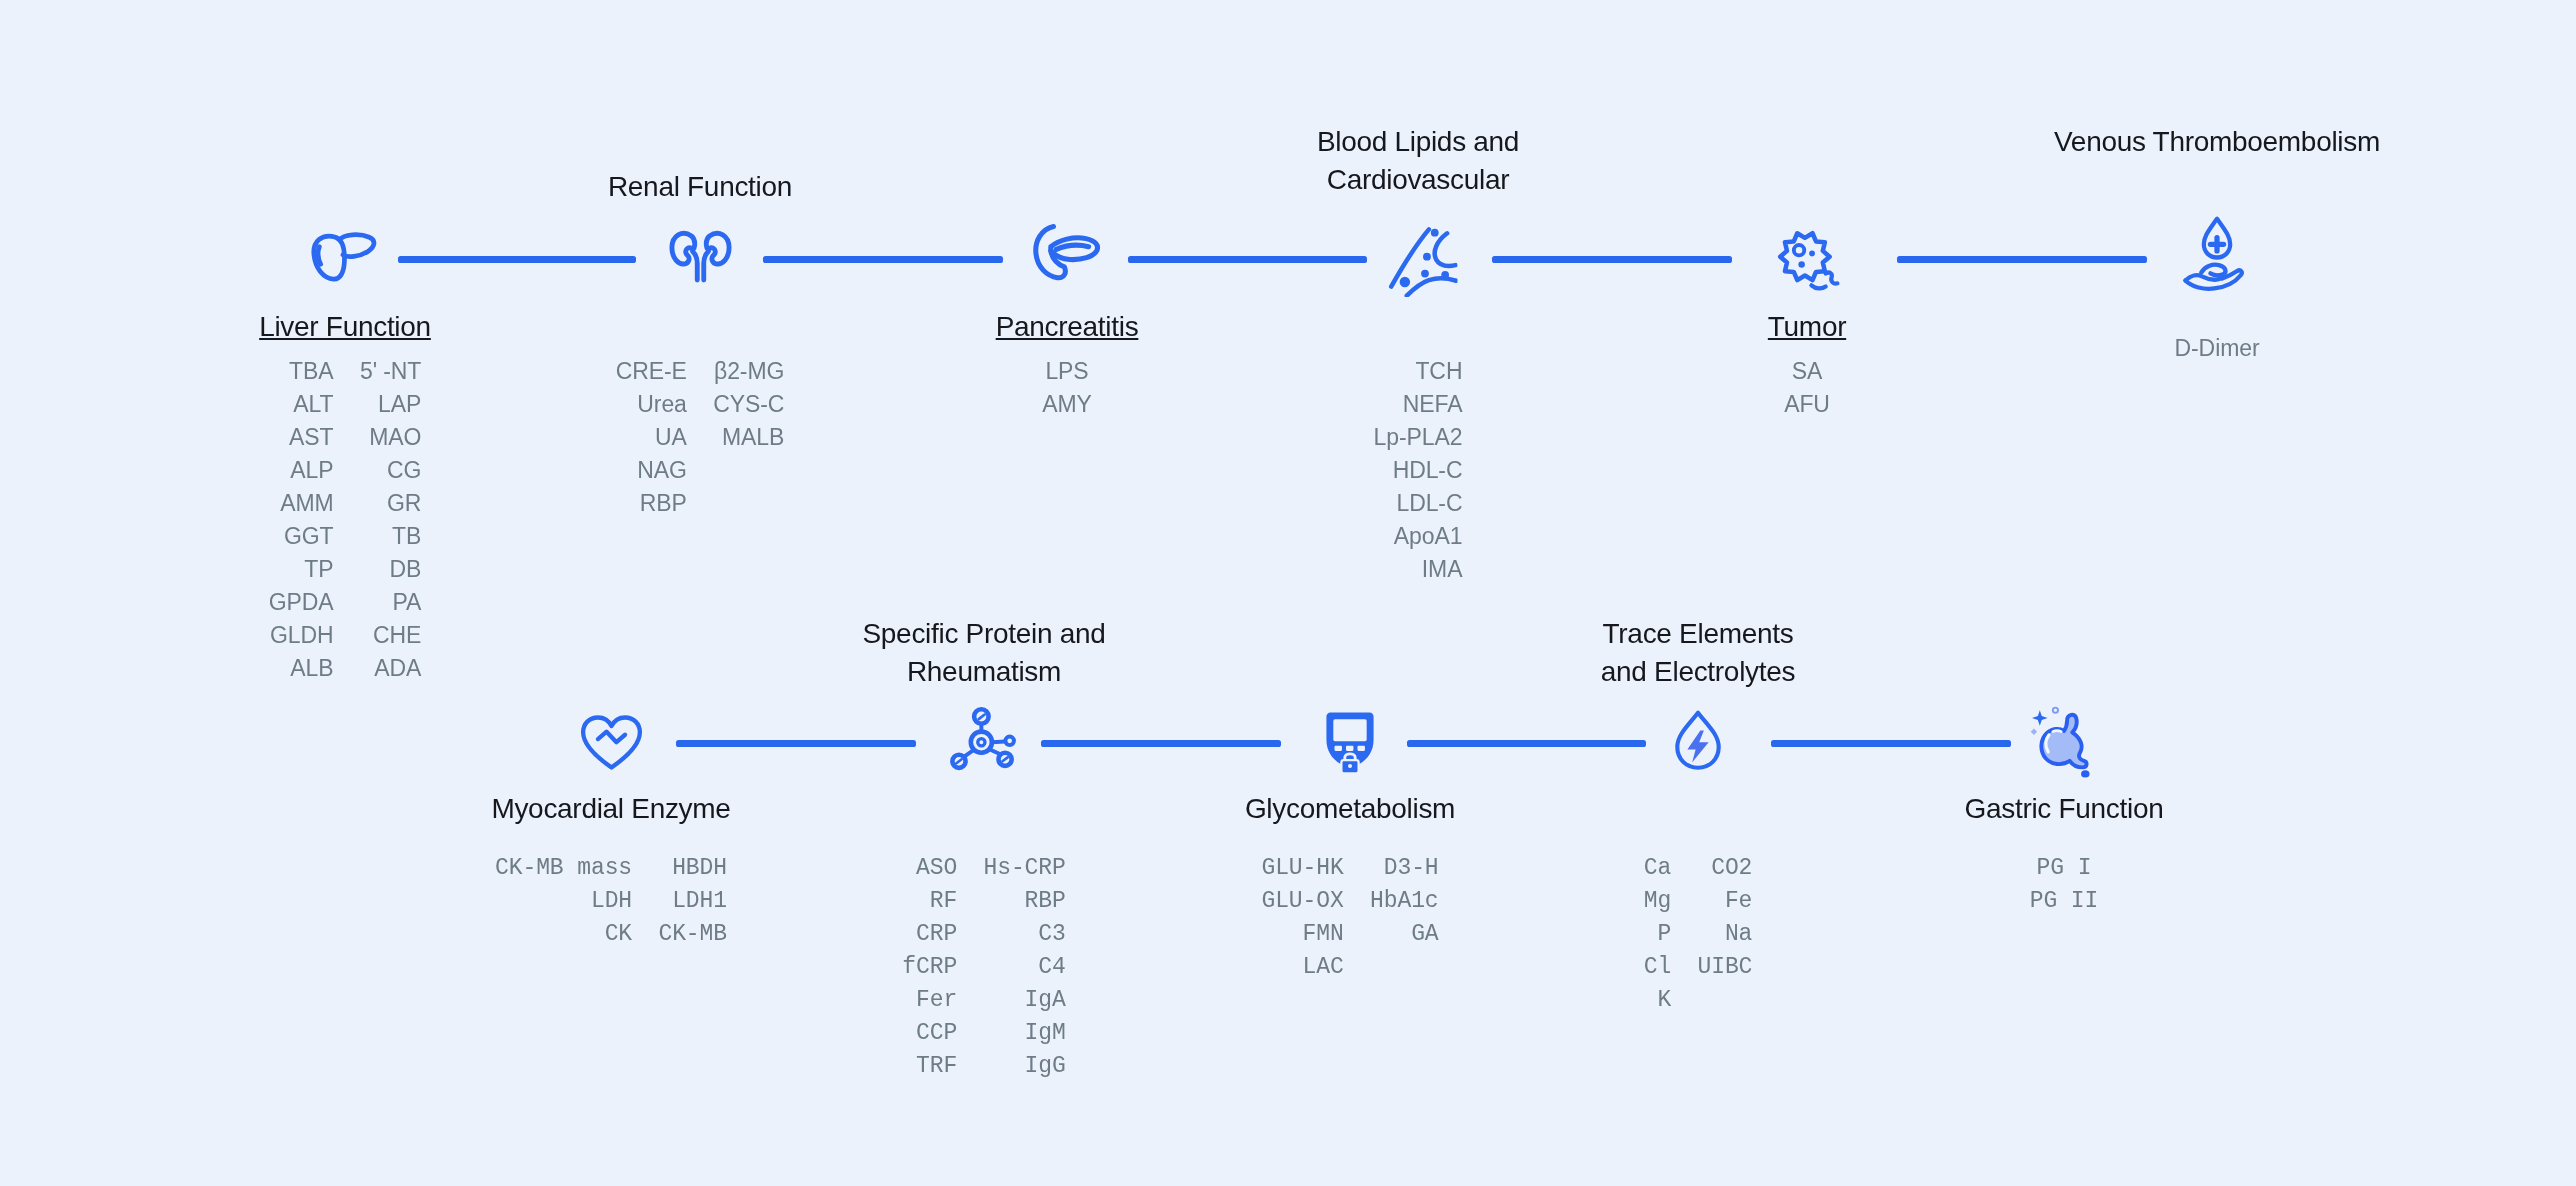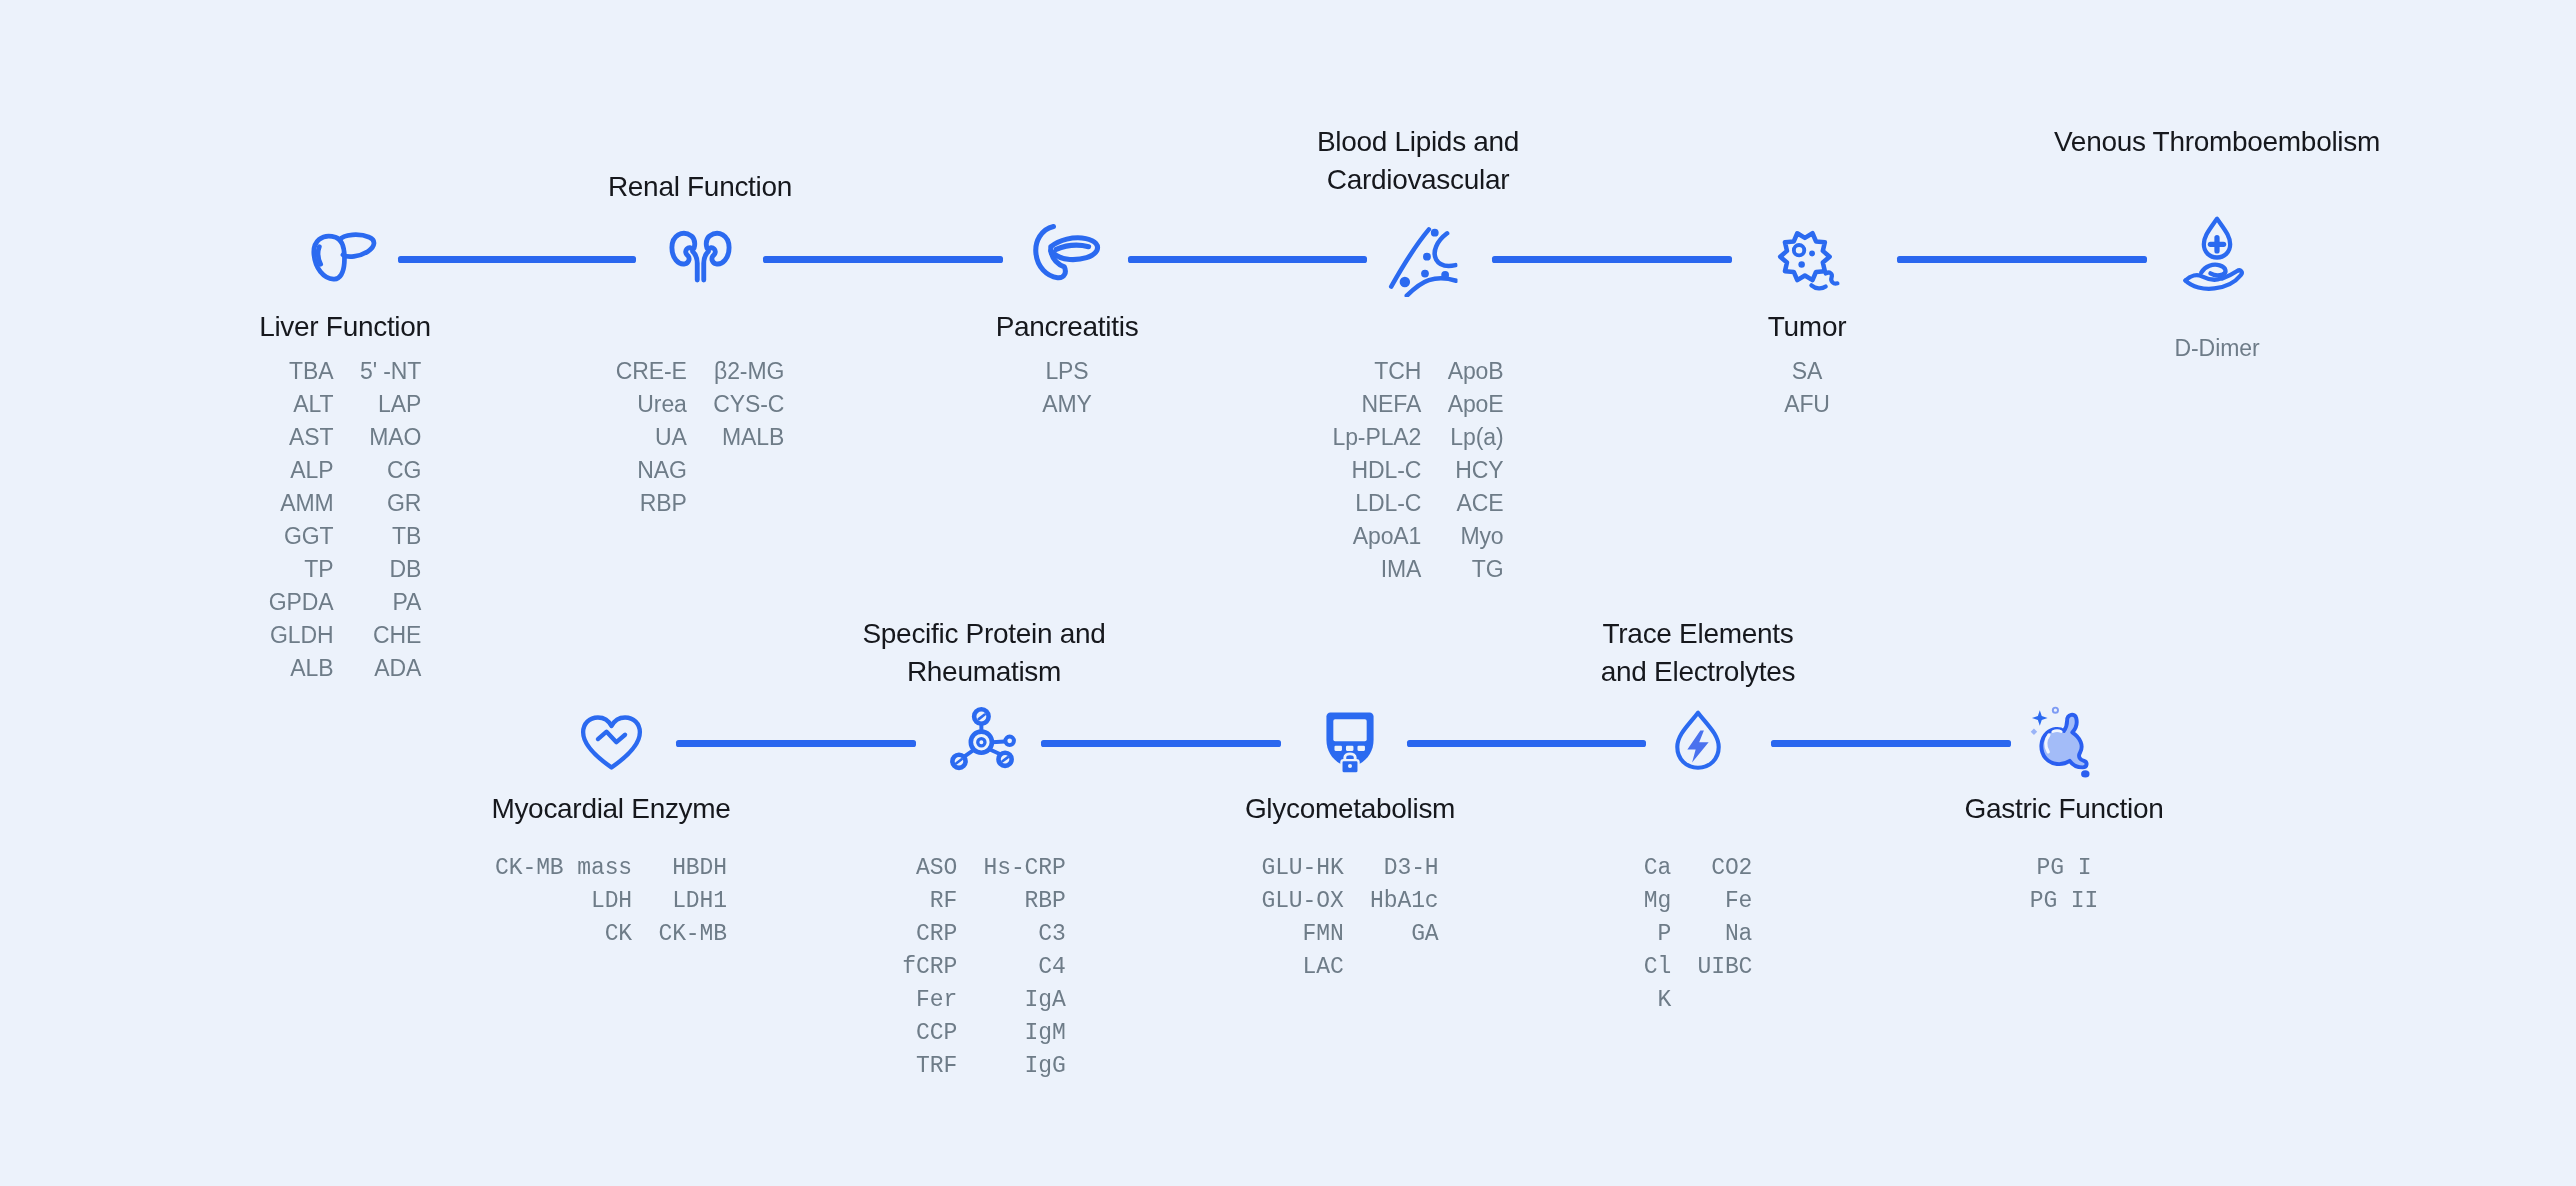--- a/index.html
+++ b/index.html
@@ -6,21 +6,21 @@
   .canvas{position:relative;width:2576px;height:1187px;background:#ecf2fb;overflow:hidden;
           font-family:"Liberation Sans","DejaVu Sans",sans-serif;}
   .hline{position:absolute;height:6.6px;border-radius:2.6px;background:#2a67ef;}
   .r1line{top:256px;} .r2line{top:740px;}
   .node{position:absolute;top:0;height:100%;width:0;}
   .ibox{position:absolute;left:50%;transform:translateX(-50%);width:99px;height:99px;
         display:flex;align-items:center;justify-content:center;}
   .ibox.r1{top:208px;} .ibox.r2{top:694px;}
   .title{position:absolute;left:50%;transform:translateX(-50%);white-space:nowrap;text-align:center;
          font-size:28px;line-height:38px;color:#16181d;letter-spacing:-0.3px;}
-  .t-below-r1{top:308px;} .t-above-r1{top:168px;} .t-above2-r1{top:123px;}
+  .t-below-r1{top:308px;text-decoration:underline;} .t-above-r1{top:168px;} .t-above2-r1{top:123px;}
   .t-below-r2{top:790px;} .t-above2-r2{top:615px;}
   .list{position:absolute;left:50%;transform:translateX(-50%);display:flex;gap:26.4px;
         font-size:23px;line-height:33px;color:#6e7c88;letter-spacing:-0.1px;white-space:nowrap;}
   .list.r1{top:355px;} .list.r2{top:852px;font-family:Liberation Mono, monospace;} .list.venous{top:332px;justify-content:center;}
   .colR{text-align:right;} .colL{text-align:right;} .colC{text-align:center;}
   svg{display:block;}
 </style>
 </head>
 <body>
 
@@ -141,29 +141,20 @@
     <div class="list r1">
       <div class="colR">
           <div>TCH</div>
           <div>NEFA</div>
           <div>Lp-PLA2</div>
           <div>HDL-C</div>
           <div>LDL-C</div>
           <div>ApoA1</div>
           <div>IMA</div>
         </div>
-      <div class="colL">
-          <div>ApoB</div>
-          <div>ApoE</div>
-          <div>Lp(a)</div>
-          <div>HCY</div>
-          <div>ACE</div>
-          <div>Myo</div>
-          <div>TG</div>
-        </div>
     </div>
   </div>
 
   <div class="node" style="left:1807px;">
     <div class="ibox r1">
       <svg viewBox="0 0 120 120" width="78" height="78">
         <polygon points="94,58 83.6,67 86.7,80.3 73.1,81.5 67.7,94.1 56,87 44.3,94.1 38.9,81.5 25.3,80.3 28.4,67 18,58 28.4,49 25.3,35.7 38.9,34.5 44.3,21.9 56,29 67.7,21.9 73.1,34.5 86.7,35.7 83.6,49" fill="none" stroke="#2b6af0" stroke-width="7" stroke-linejoin="round"></polygon>
         <circle cx="47" cy="48" r="8" fill="none" stroke="#2b6af0" stroke-width="6"></circle>
         <circle cx="67" cy="53" r="4.5" fill="#2b6af0"></circle>
         <circle cx="51" cy="70" r="5" fill="#2b6af0"></circle>

